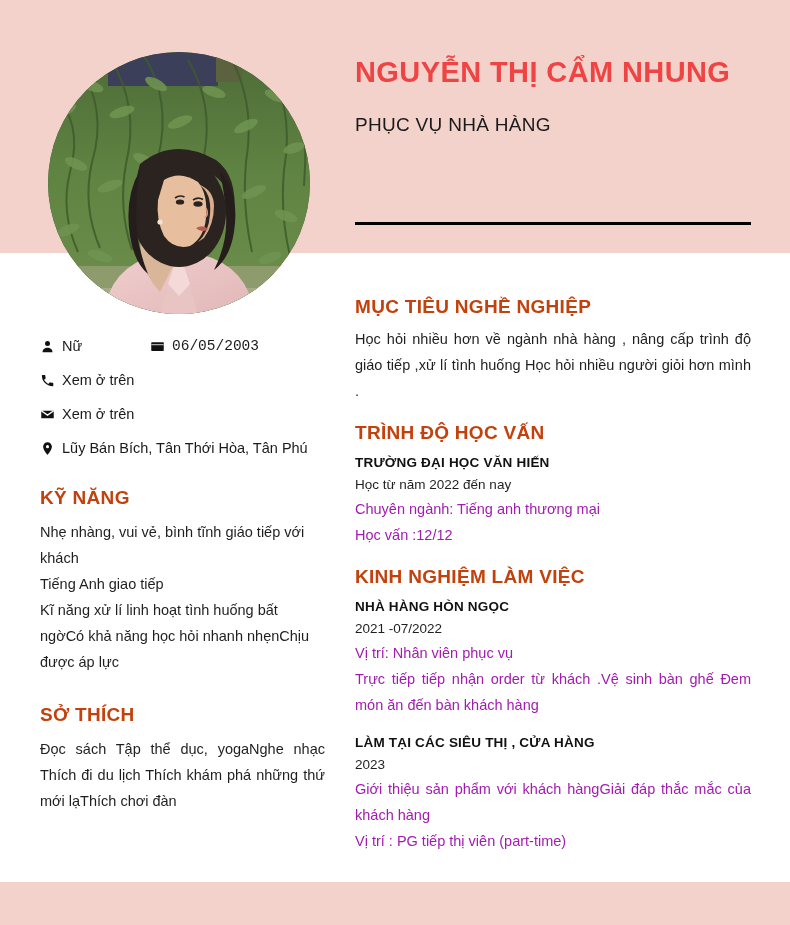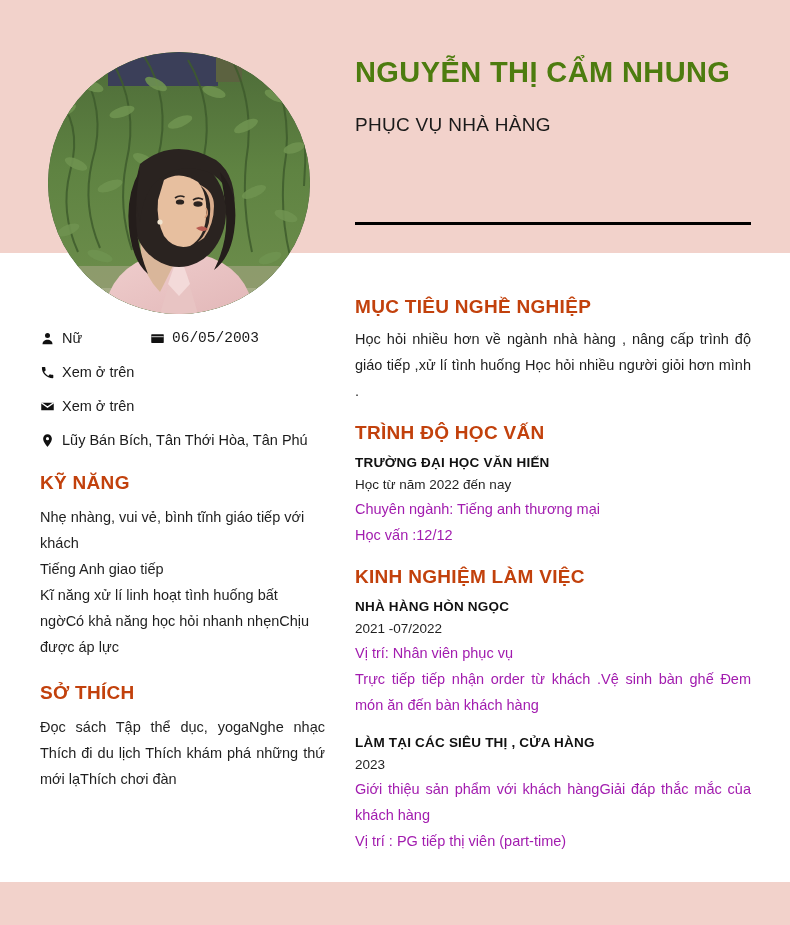--- a/index.html
+++ b/index.html
@@ -52,41 +52,41 @@
   .header-text {
     position: absolute;
     left: 355px; top: 44px;
     width: 400px;
   }
   .name {
     font-size: 29px;
     font-weight: bold;
     letter-spacing: 0.4px;
     line-height: 56px;
-    color: #4d7c0f;
+    color: #ef4444;
     text-transform: uppercase;
   }
   .role {
     margin-top: 14px;
     font-size: 19px;
     letter-spacing: 0.3px;
     color: #1a1a1a;
     text-transform: uppercase;
   }
   .hr-rule {
     position: absolute;
     left: 355px; top: 222px;
     width: 396px; height: 3px;
     background: #000000;
   }
 
   
   .col-left {
     position: absolute;
-    left: 40px; top: 328px;
+    left: 40px; top: 336px;
     width: 285px;
     z-index: 2;
   }
   .col-right {
     position: absolute;
     left: 355px; top: 296px;
     width: 396px;
     z-index: 2;
   }
 
@@ -114,21 +114,21 @@
 
   
   .sec-h {
     font-size: 19px;
     font-weight: bold;
     letter-spacing: 0.3px;
     text-transform: uppercase;
     color: #c2410c;
     margin-bottom: 10px;
   }
-  .col-left .sec-h { margin-top: 22px; }
+  .col-left .sec-h { margin-top: 29px; }
 
   .body-text {
     font-size: 14.5px;
     line-height: 26px;
     color: #1f1f1f;
   }
   .body-text.justify { text-align: justify; }
 
   
   .r-sec { margin-bottom: 18px; }

